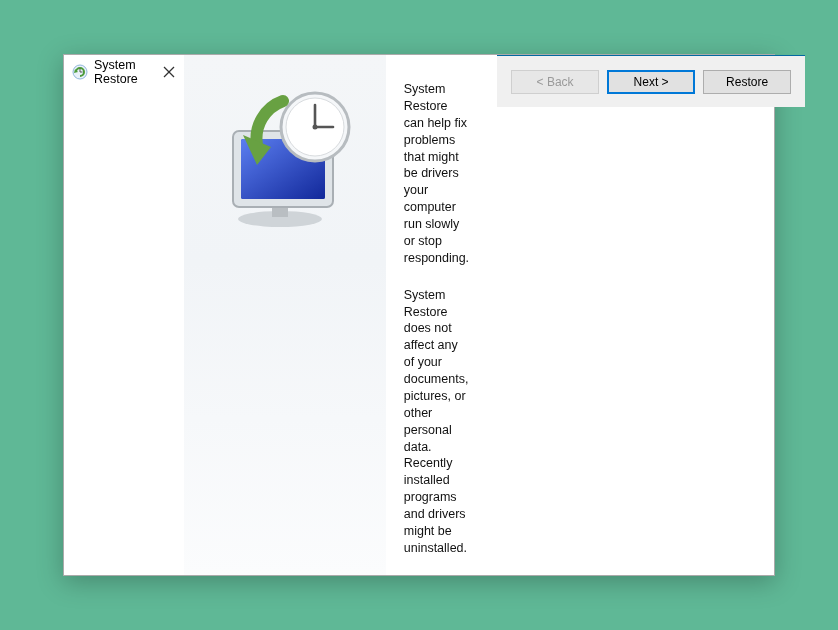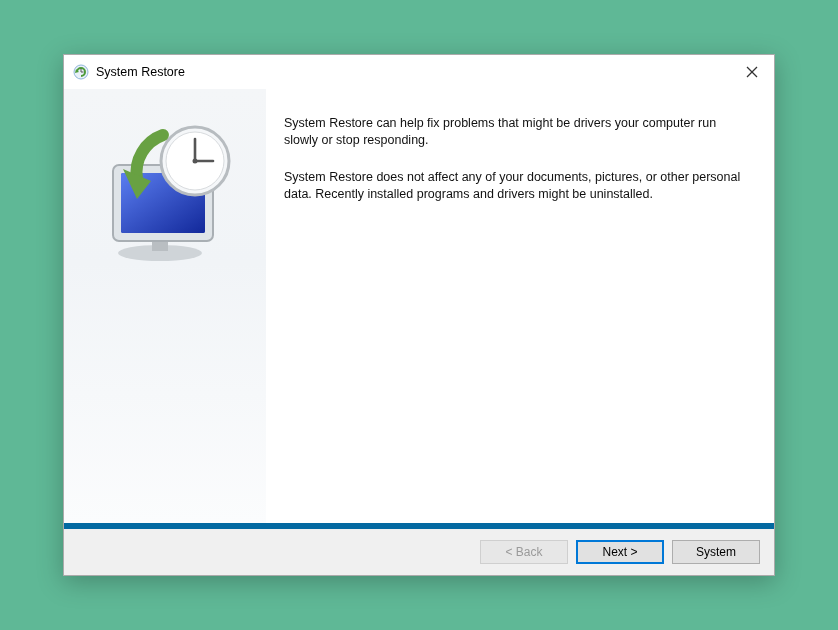--- a/index.html
+++ b/index.html
@@ -16,21 +16,21 @@
   .dialog {
     position: absolute;
     left: 63px;
     top: 54px;
     width: 712px;
     height: 522px;
     background: #ffffff;
     border: 1px solid #aaa;
     box-shadow: 0 6px 24px rgba(0,0,0,0.25);
     display: flex;
-    flex-direction: column;
+    flex-direction: row;
   }
   .titlebar {
     height: 34px;
     display: flex;
     align-items: center;
     padding: 0 0 0 8px;
     background: #ffffff;
   }
   .titlebar .icon-slot {
     width: 18px; height: 18px; margin-right: 6px;
@@ -71,21 +71,21 @@
   .rightpane p {
     font-size: 12.5px;
     line-height: 1.35;
     margin: 0 0 20px 0;
     color: #111;
   }
 
   .footer {
     height: 52px;
     background: #f0f0f0;
-    border-top: 6px solid #0369a1;
+    border-top: 1px solid #0369a1;
     display: flex;
     align-items: center;
     justify-content: flex-end;
     padding: 0 14px;
     gap: 8px;
   }
   .btn {
     min-width: 88px;
     height: 24px;
     font-size: 12px;
@@ -162,16 +162,16 @@
     </div>
     <div class="rightpane">
       <p>System Restore can help fix problems that might be drivers your computer run slowly or stop responding.</p>
       <p>System Restore does not affect any of your documents, pictures, or other personal data. Recently installed programs and drivers might be uninstalled.</p>
     </div>
   </div>
 
   <div class="footer">
     <div class="btn disabled">&lt; Back</div>
     <div class="btn default">Next &gt;</div>
-    <div class="btn">System</div>
+    <div class="btn">Restore</div>
   </div>
 
 </div>
 
 </body></html>

